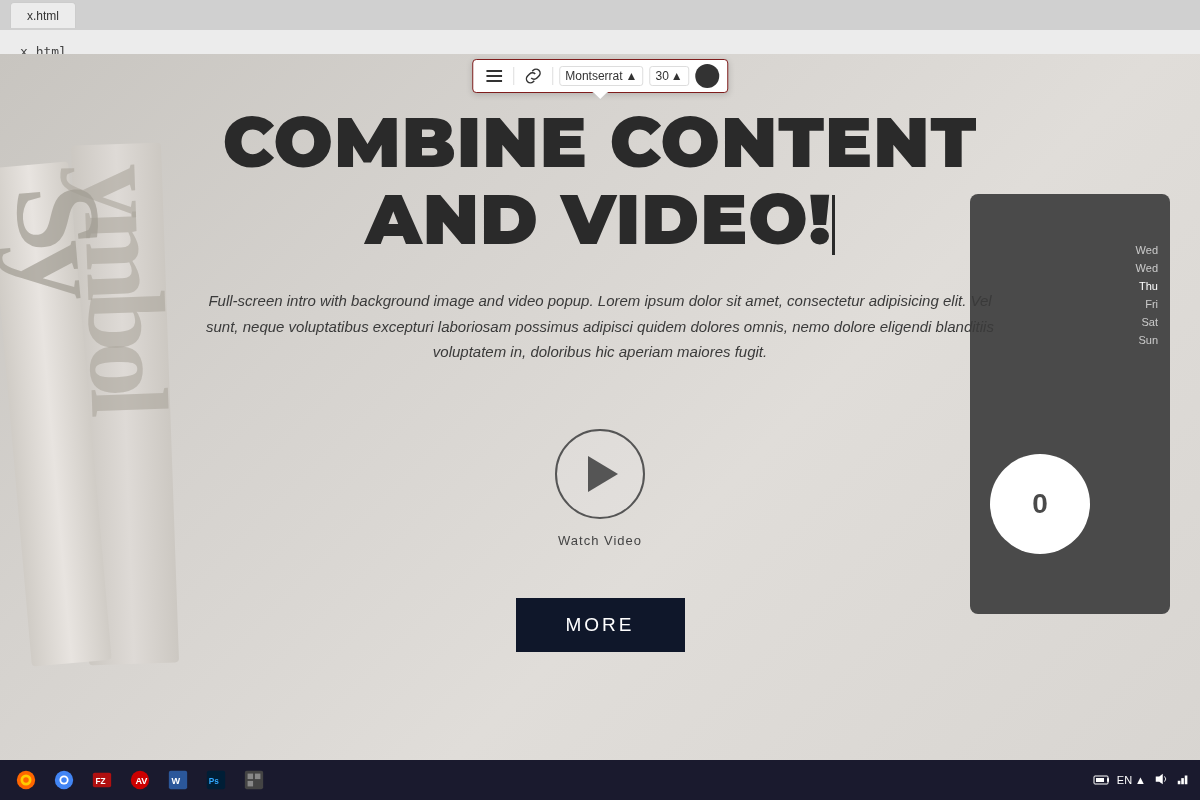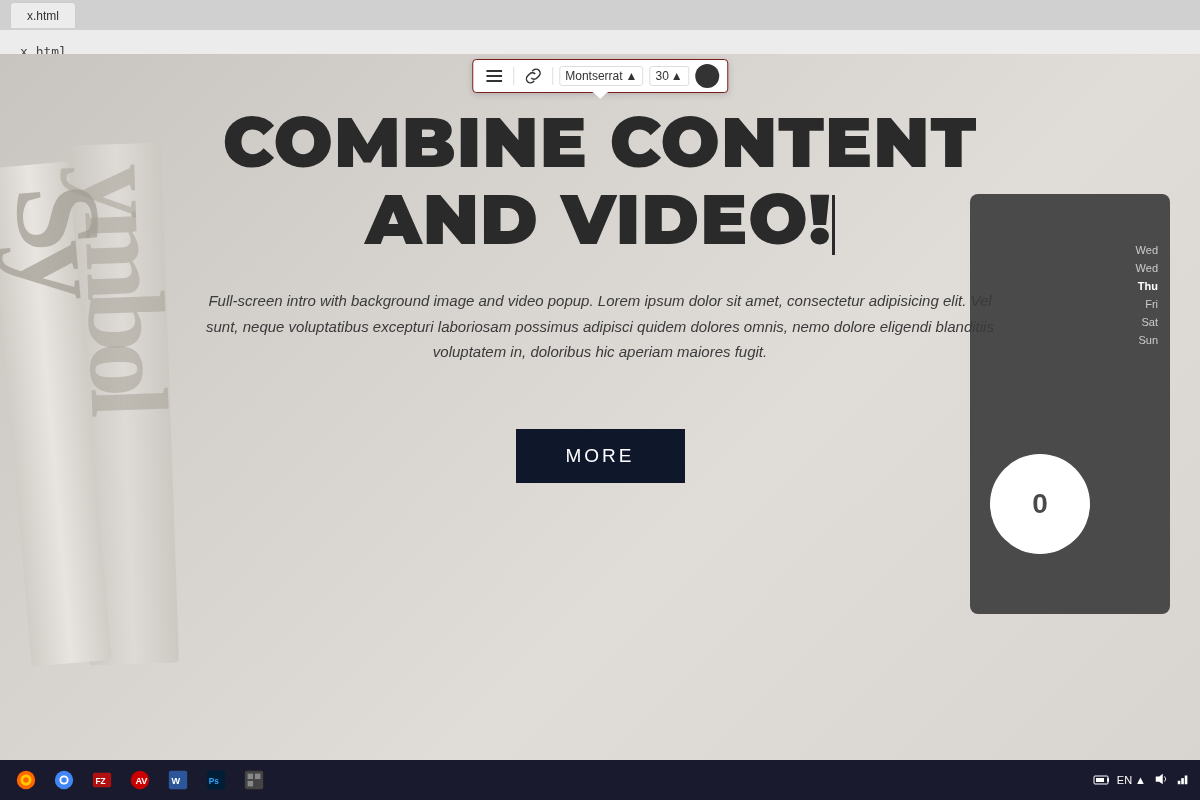--- a/index.html
+++ b/index.html
@@ -512,38 +512,44 @@
   </div>
 
   <div class="clock-right">
     <div class="clock-card">
       <div style="position:absolute; bottom:60px; left:20px; width:100px; height:100px; border-radius:50%; background:white; display:flex; align-items:center; justify-content:center;">
         <span style="font-size:28px; font-weight:900; color:#4a4a4a;">0</span>
       </div>
       <div style="position:absolute; right:12px; top:50px; font-size:11px; color:rgba(255,255,255,0.7); display:flex; flex-direction:column; gap:6px; text-align:right;">
         <span>Wed</span>
           <span>Wed</span>
-          <span style="font-weight:bold; color:white;">Thu</span>
+          <span style="font-weight:normal; color:white;">Thu</span>
           <span>Fri</span>
           <span>Sat</span>
           <span>Sun</span>
       </div>
     </div>
   </div>
 
   <div class="hero-content">
     <h1 class="hero-title">
       <span class="line1">COMBINE CONTENT</span>
       <span class="line2">
         <span>and VIDEO!</span><span class="cursor-line"></span>
       </span>
     </h1>
 
     <p class="hero-subtitle">Full-screen intro with background image and video popup. Lorem ipsum dolor sit amet, consectetur adipisicing elit. Vel sunt, neque voluptatibus excepturi laboriosam possimus adipisci quidem dolores omnis, nemo dolore eligendi blanditiis voluptatem in, doloribus hic aperiam maiores fugit.</p>
 
+    <div class="play-button-area">
+      <div class="play-circle">
+        <div class="play-triangle"></div>
+      </div>
+      <span class="watch-video-text">Watch Video</span>
+    </div>
 
     <button class="more-btn">MORE</button>
   </div>
 </div>
 
 <div class="taskbar">
 
   <div class="taskbar-icon">
     <svg viewBox="0 0 24 24" width="24" height="24">
       <circle cx="12" cy="12" r="10" fill="#ff6600"></circle>

